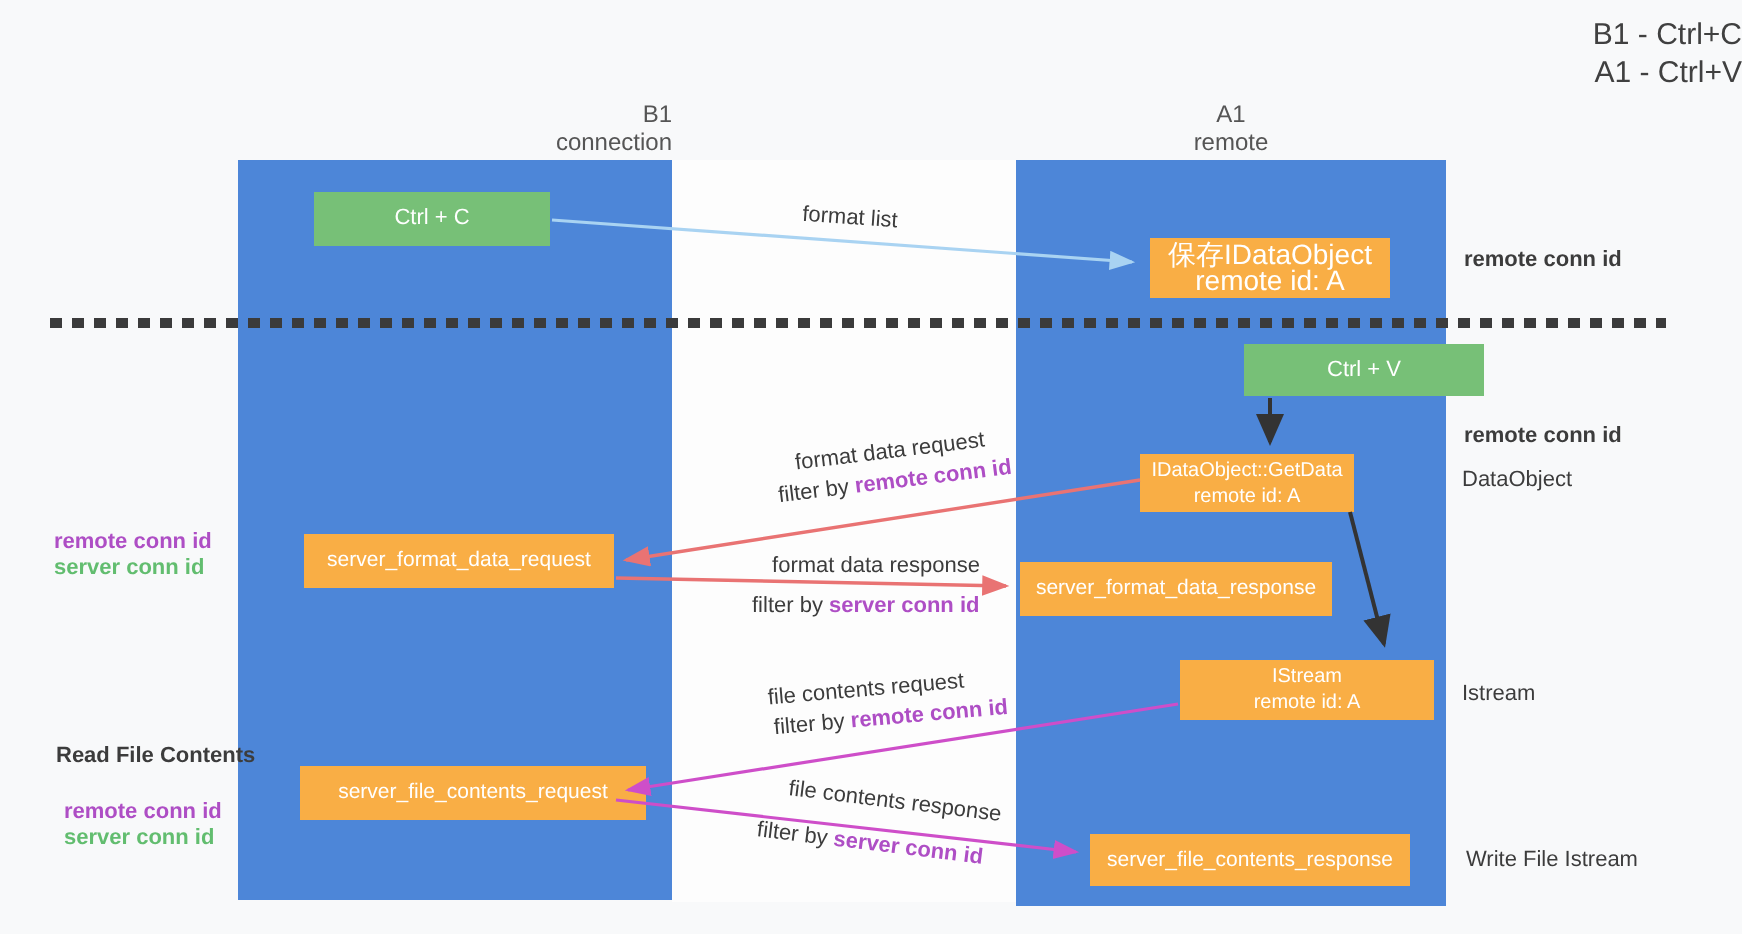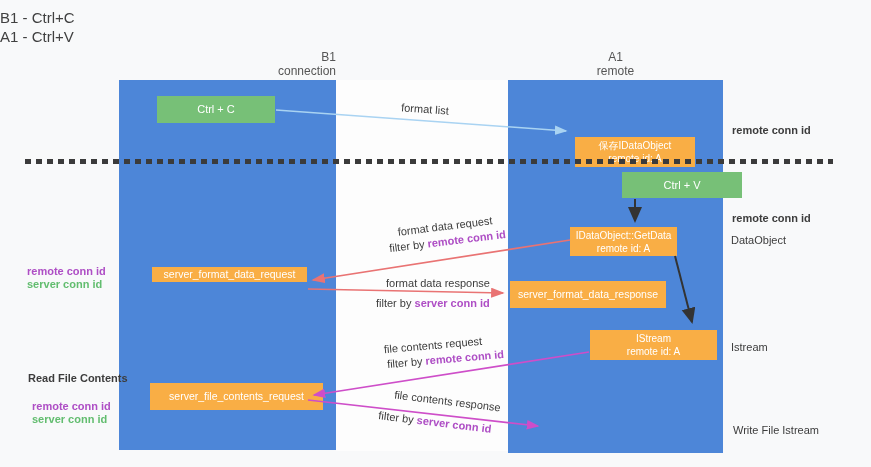--- a/index.html
+++ b/index.html
@@ -5,41 +5,41 @@
   * { margin: 0; padding: 0; box-sizing: border-box; }
   html,body { background:#f8f9fa; }
   #canvas {
     position: relative;
     width: 871px; height: 467px;
     background: #f8f9fa;
     font-family: "Liberation Sans", sans-serif;
     overflow: hidden;
   }
   .abs { position: absolute; }
-  #main-title { top: 8px; left: 0; width: 100%; text-align: left;
+  #main-title { top: 8px; left: 0; width: 100%; text-align: right;
     font-size: 15px; line-height: 19px; color: #404040; z-index: 2; }
   .col-header { top: 50px; text-align: center; font-size: 12px; line-height: 14px;
     color: #555; z-index: 2; }
   #col-header-left { left: 119px; width: 217px; text-align: right; }
   #col-header-right { left: 508px; width: 215px; }
   .col-rect { top: 80px; background: #4d86d8; z-index: 1; }
   #col-rect-left  { left: 119px; width: 217px; height: 370px; }
   #col-rect-right { left: 508px; width: 215px; height: 373px; }
   #mid-strip { left: 336px; top: 80px; width: 172px; height: 371px; background: #fdfdfd; z-index: 1; }
   .node { z-index: 3; display: flex; flex-direction: column; align-items: center;
     justify-content: center; color: #fff; text-align: center; }
   .node.green  { background: #77c077; }
   .node.orange { background: #f9ae45; }
   .node .l1, .node .l2 { display: block; line-height: 13px; }
   #node-ctrl-c { left: 157px; top: 96px;  width: 118px; height: 27px; font-size: 11px; align-items: center; }
   #node-ctrl-v { left: 575px; top: 172px; width: 120px; height: 26px; font-size: 11px; margin-left: 47px; }
-  #node-store-dataobject { left: 575px; top: 137px; width: 120px; height: 30px; font-size: 10px; }
+  #node-store-dataobject { left: 575px; top: 119px; width: 120px; height: 30px; font-size: 14px; }
   #node-getdata { left: 570px; top: 227px; width: 107px; height: 29px; font-size: 10px; }
   #node-istream { left: 590px; top: 330px; width: 127px; height: 30px; font-size: 10px; }
-  #node-format-request  { left: 152px; top: 267px; width: 155px; height: 15px; font-size: 10.5px; }
+  #node-format-request  { left: 152px; top: 267px; width: 155px; height: 27px; font-size: 10.5px; }
   #node-format-response { left: 510px; top: 281px; width: 156px; height: 27px; font-size: 10.5px; }
   #node-file-request    { left: 150px; top: 383px; width: 173px; height: 27px; font-size: 10.5px; }
   #node-file-response   { left: 545px; top: 417px; width: 160px; height: 26px; font-size: 10.5px; }
   #dash-line { left: 25px; top: 159px; width: 808px; height: 5px; z-index: 4;
     background: repeating-linear-gradient(90deg, #3b3b3b 0 6px, transparent 6px 11px); }
   .lbl { z-index: 6; font-size: 11px; color: #3c3c3c; text-align: center; white-space: nowrap; }
   .purple { color: #ae4ec5; font-weight: bold; }
   .greentxt { color: #62bd6f; font-weight: bold; }
   .tilt-up  { transform: rotate(-7deg); }
   .tilt-up5 { transform: rotate(-5deg); }
@@ -110,20 +110,23 @@
   </div>
   <div class="abs node orange" id="node-format-request">
     <span class="l1">server_format_data_request</span>
   </div>
   <div class="abs node orange" id="node-format-response">
     <span class="l1">server_format_data_response</span>
   </div>
   <div class="abs node orange" id="node-file-request">
     <span class="l1">server_file_contents_request</span>
   </div>
+  <div class="abs node orange" id="node-file-response">
+    <span class="l1">server_file_contents_response</span>
+  </div>
 
   <div class="abs lbl tilt-list" id="lbl-format-list">format list</div>
 
   <div class="abs lbl tilt-up" id="lbl-format-req">format data request</div>
   <div class="abs lbl tilt-up" id="lbl-filter-remote-1">
     <span>filter by</span>
     <span class="purple">remote conn id</span>
   </div>
 
   <div class="abs lbl" id="lbl-format-resp">format data response</div>

